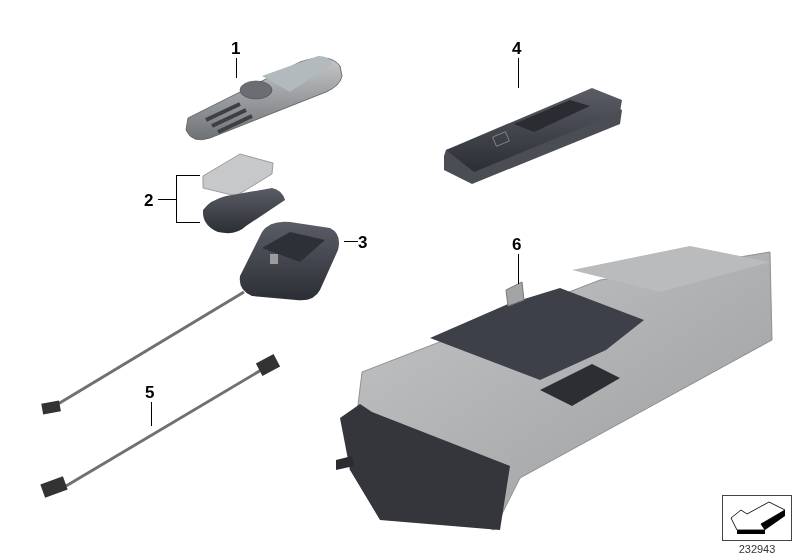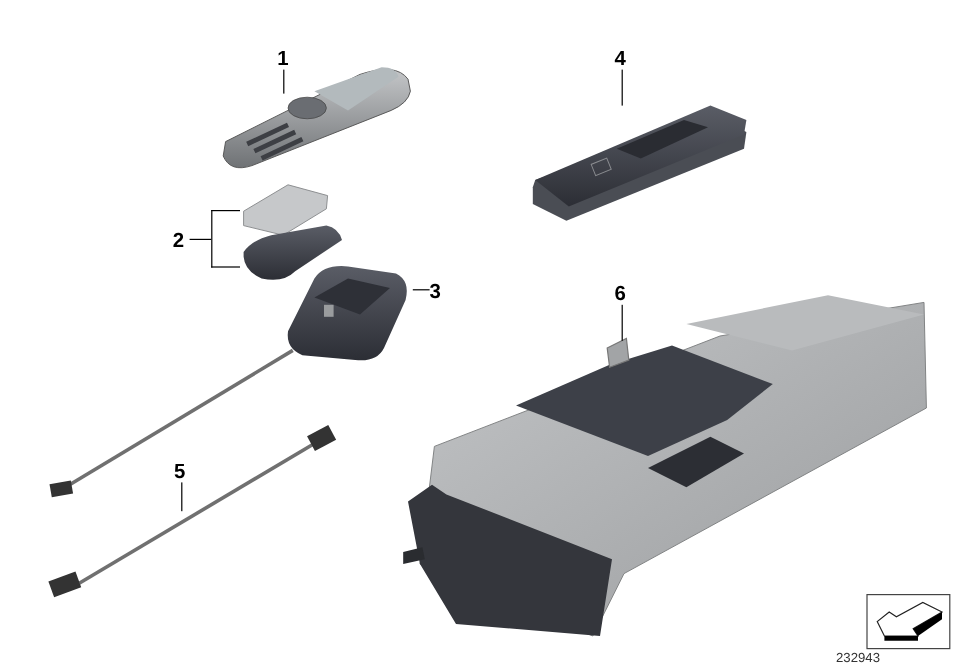--- a/index.html
+++ b/index.html
@@ -1,21 +1,21 @@
 <!DOCTYPE html>
 <html><head>
 <meta charset="utf-8">
 <style>
   html, body { margin:0; padding:0; background:#ffffff; }
   body { width:800px; height:560px; position:relative; overflow:hidden; font-family:"Liberation Sans", sans-serif; }
   .label { position:absolute; font-weight:bold; font-size:17px; color:#000; line-height:1; }
   .leader { position:absolute; background:#000; }
   .art { position:absolute; left:0; top:0; }
   .refbox { position:absolute; left:722px; top:495px; width:68px; height:44px; border:1px solid #444; background:#fff; }
-  .refnum { position:absolute; left:680px; top:543px; width:70px; text-align:center; font-size:11px; color:#333; }
+  .refnum { position:absolute; left:722px; top:543px; width:70px; text-align:center; font-size:11px; color:#333; }
 </style>
 </head>
 <body>
 
 <svg class="art" width="800" height="560" viewBox="0 0 800 560">
   <defs>
     <linearGradient id="gHand" x1="0" y1="0" x2="0" y2="1">
       <stop offset="0" stop-color="#c4c6c8"></stop>
         <stop offset="1" stop-color="#6f7275"></stop>
     </linearGradient>

